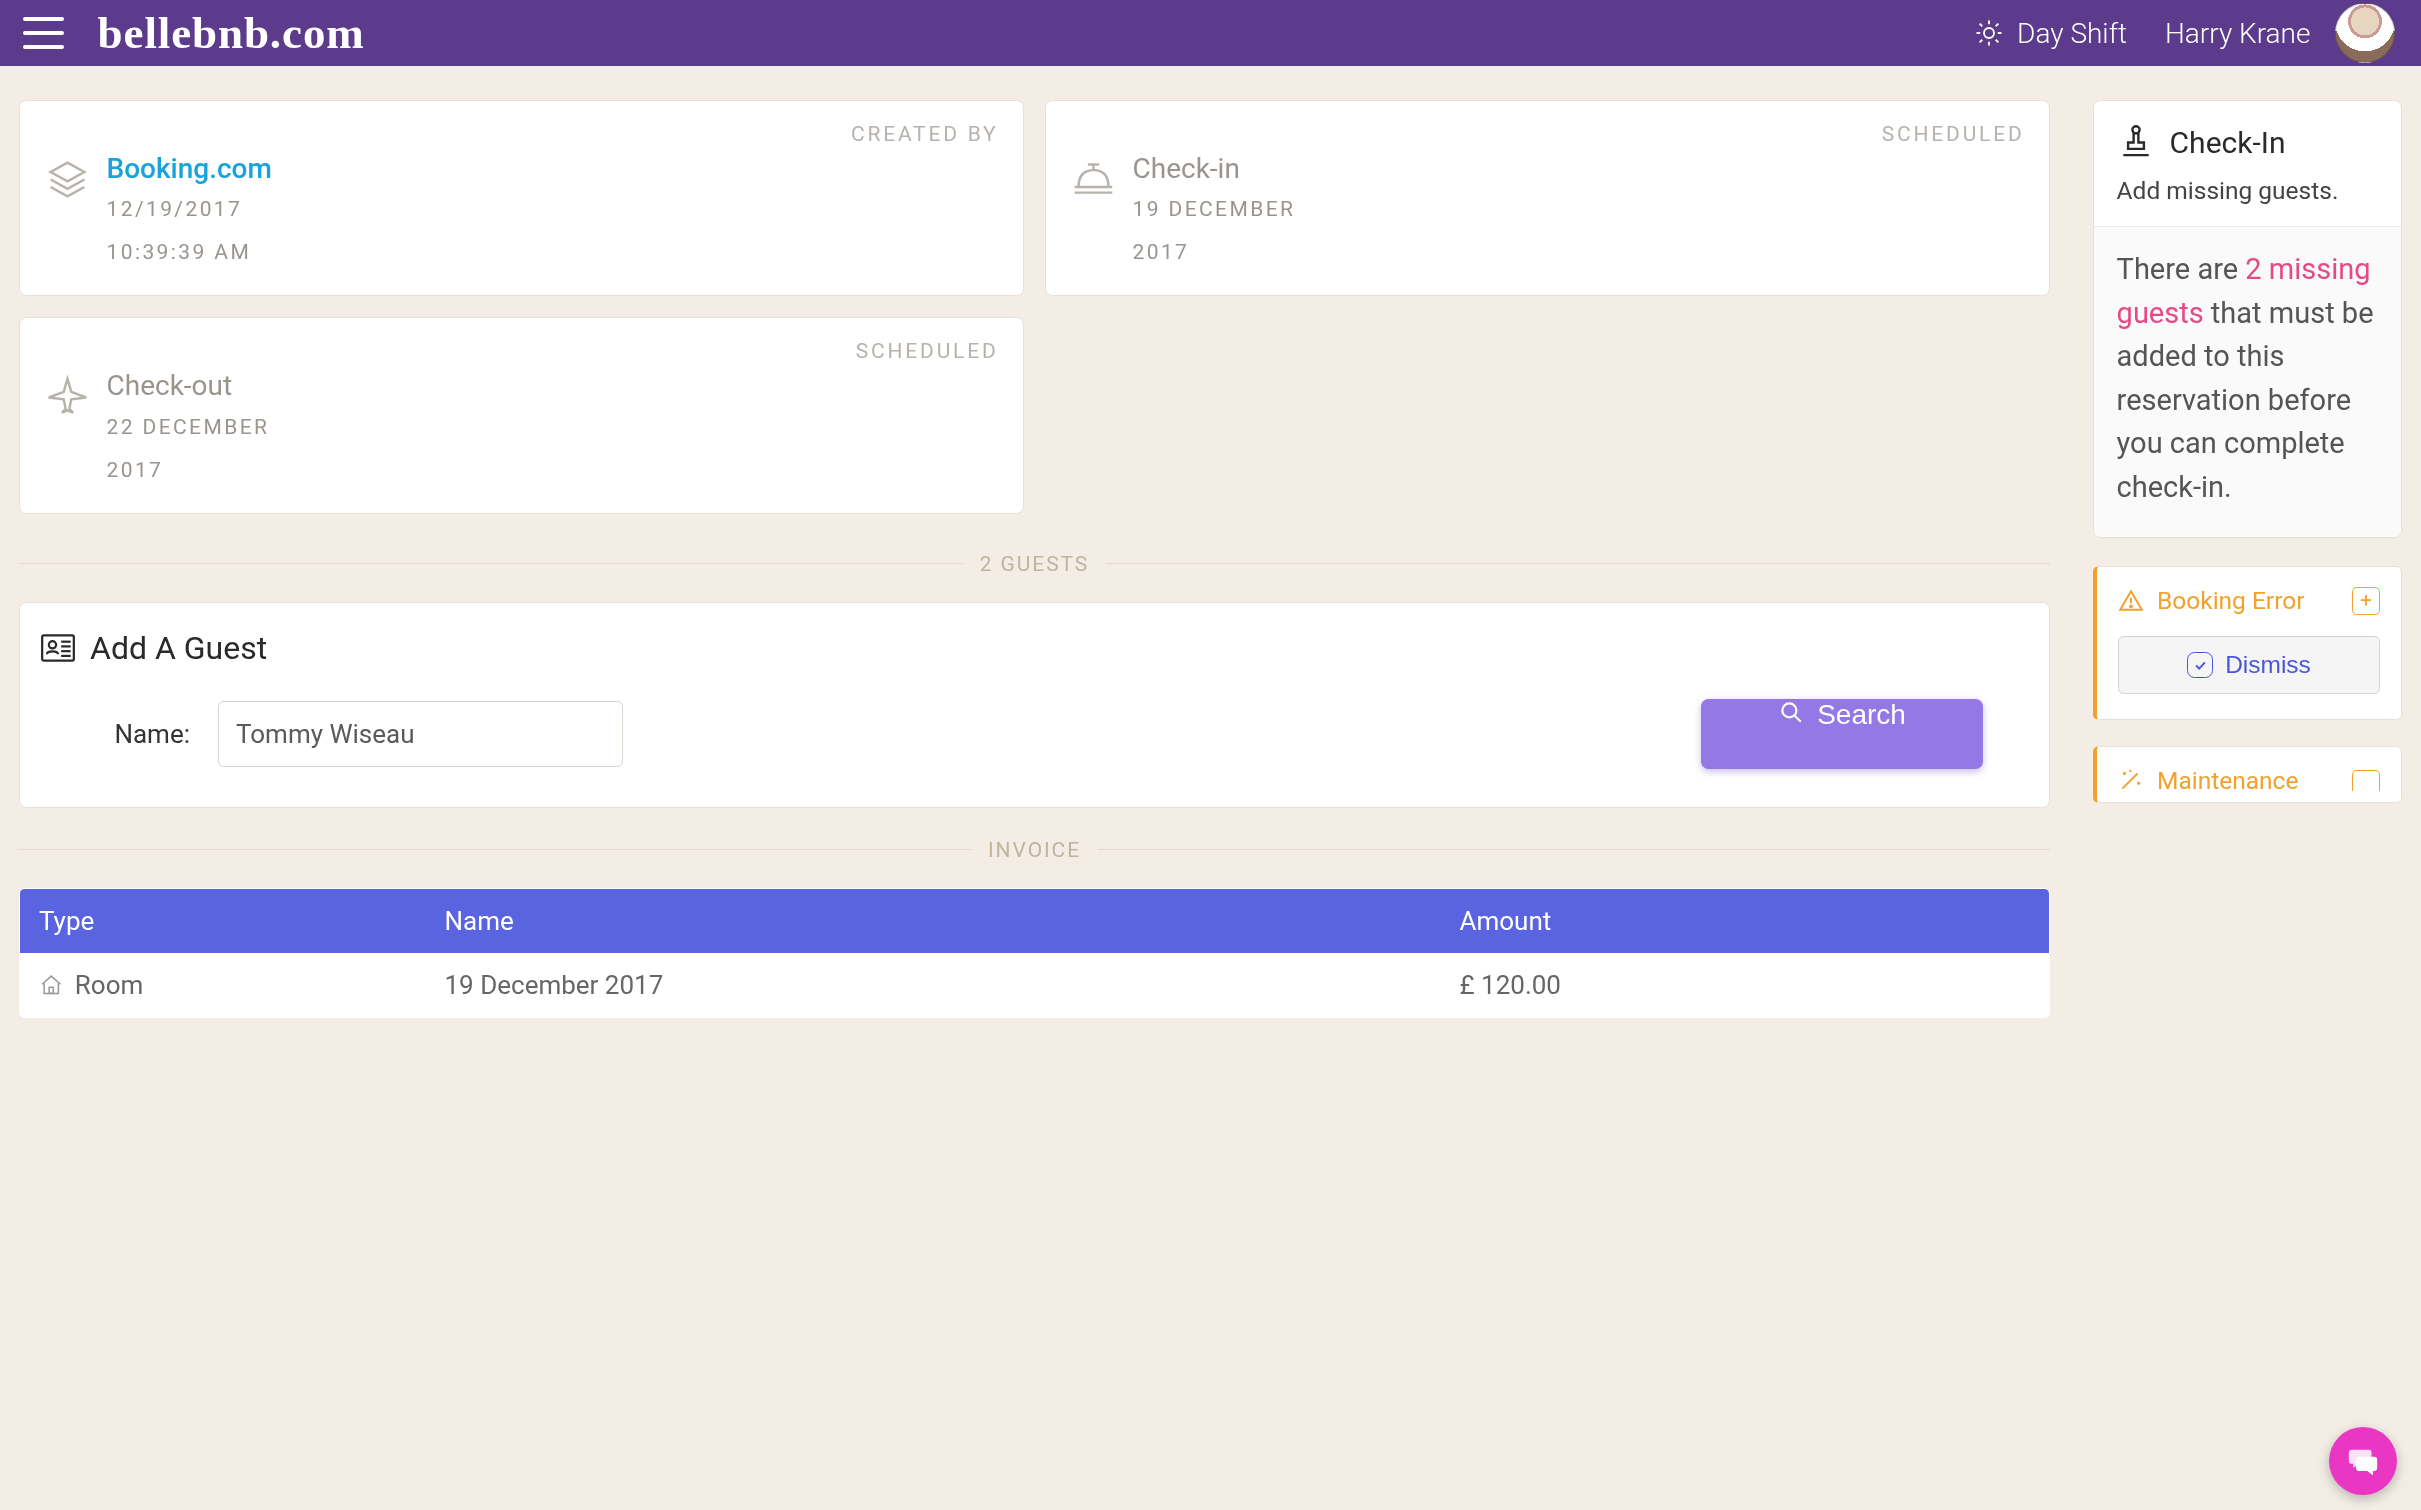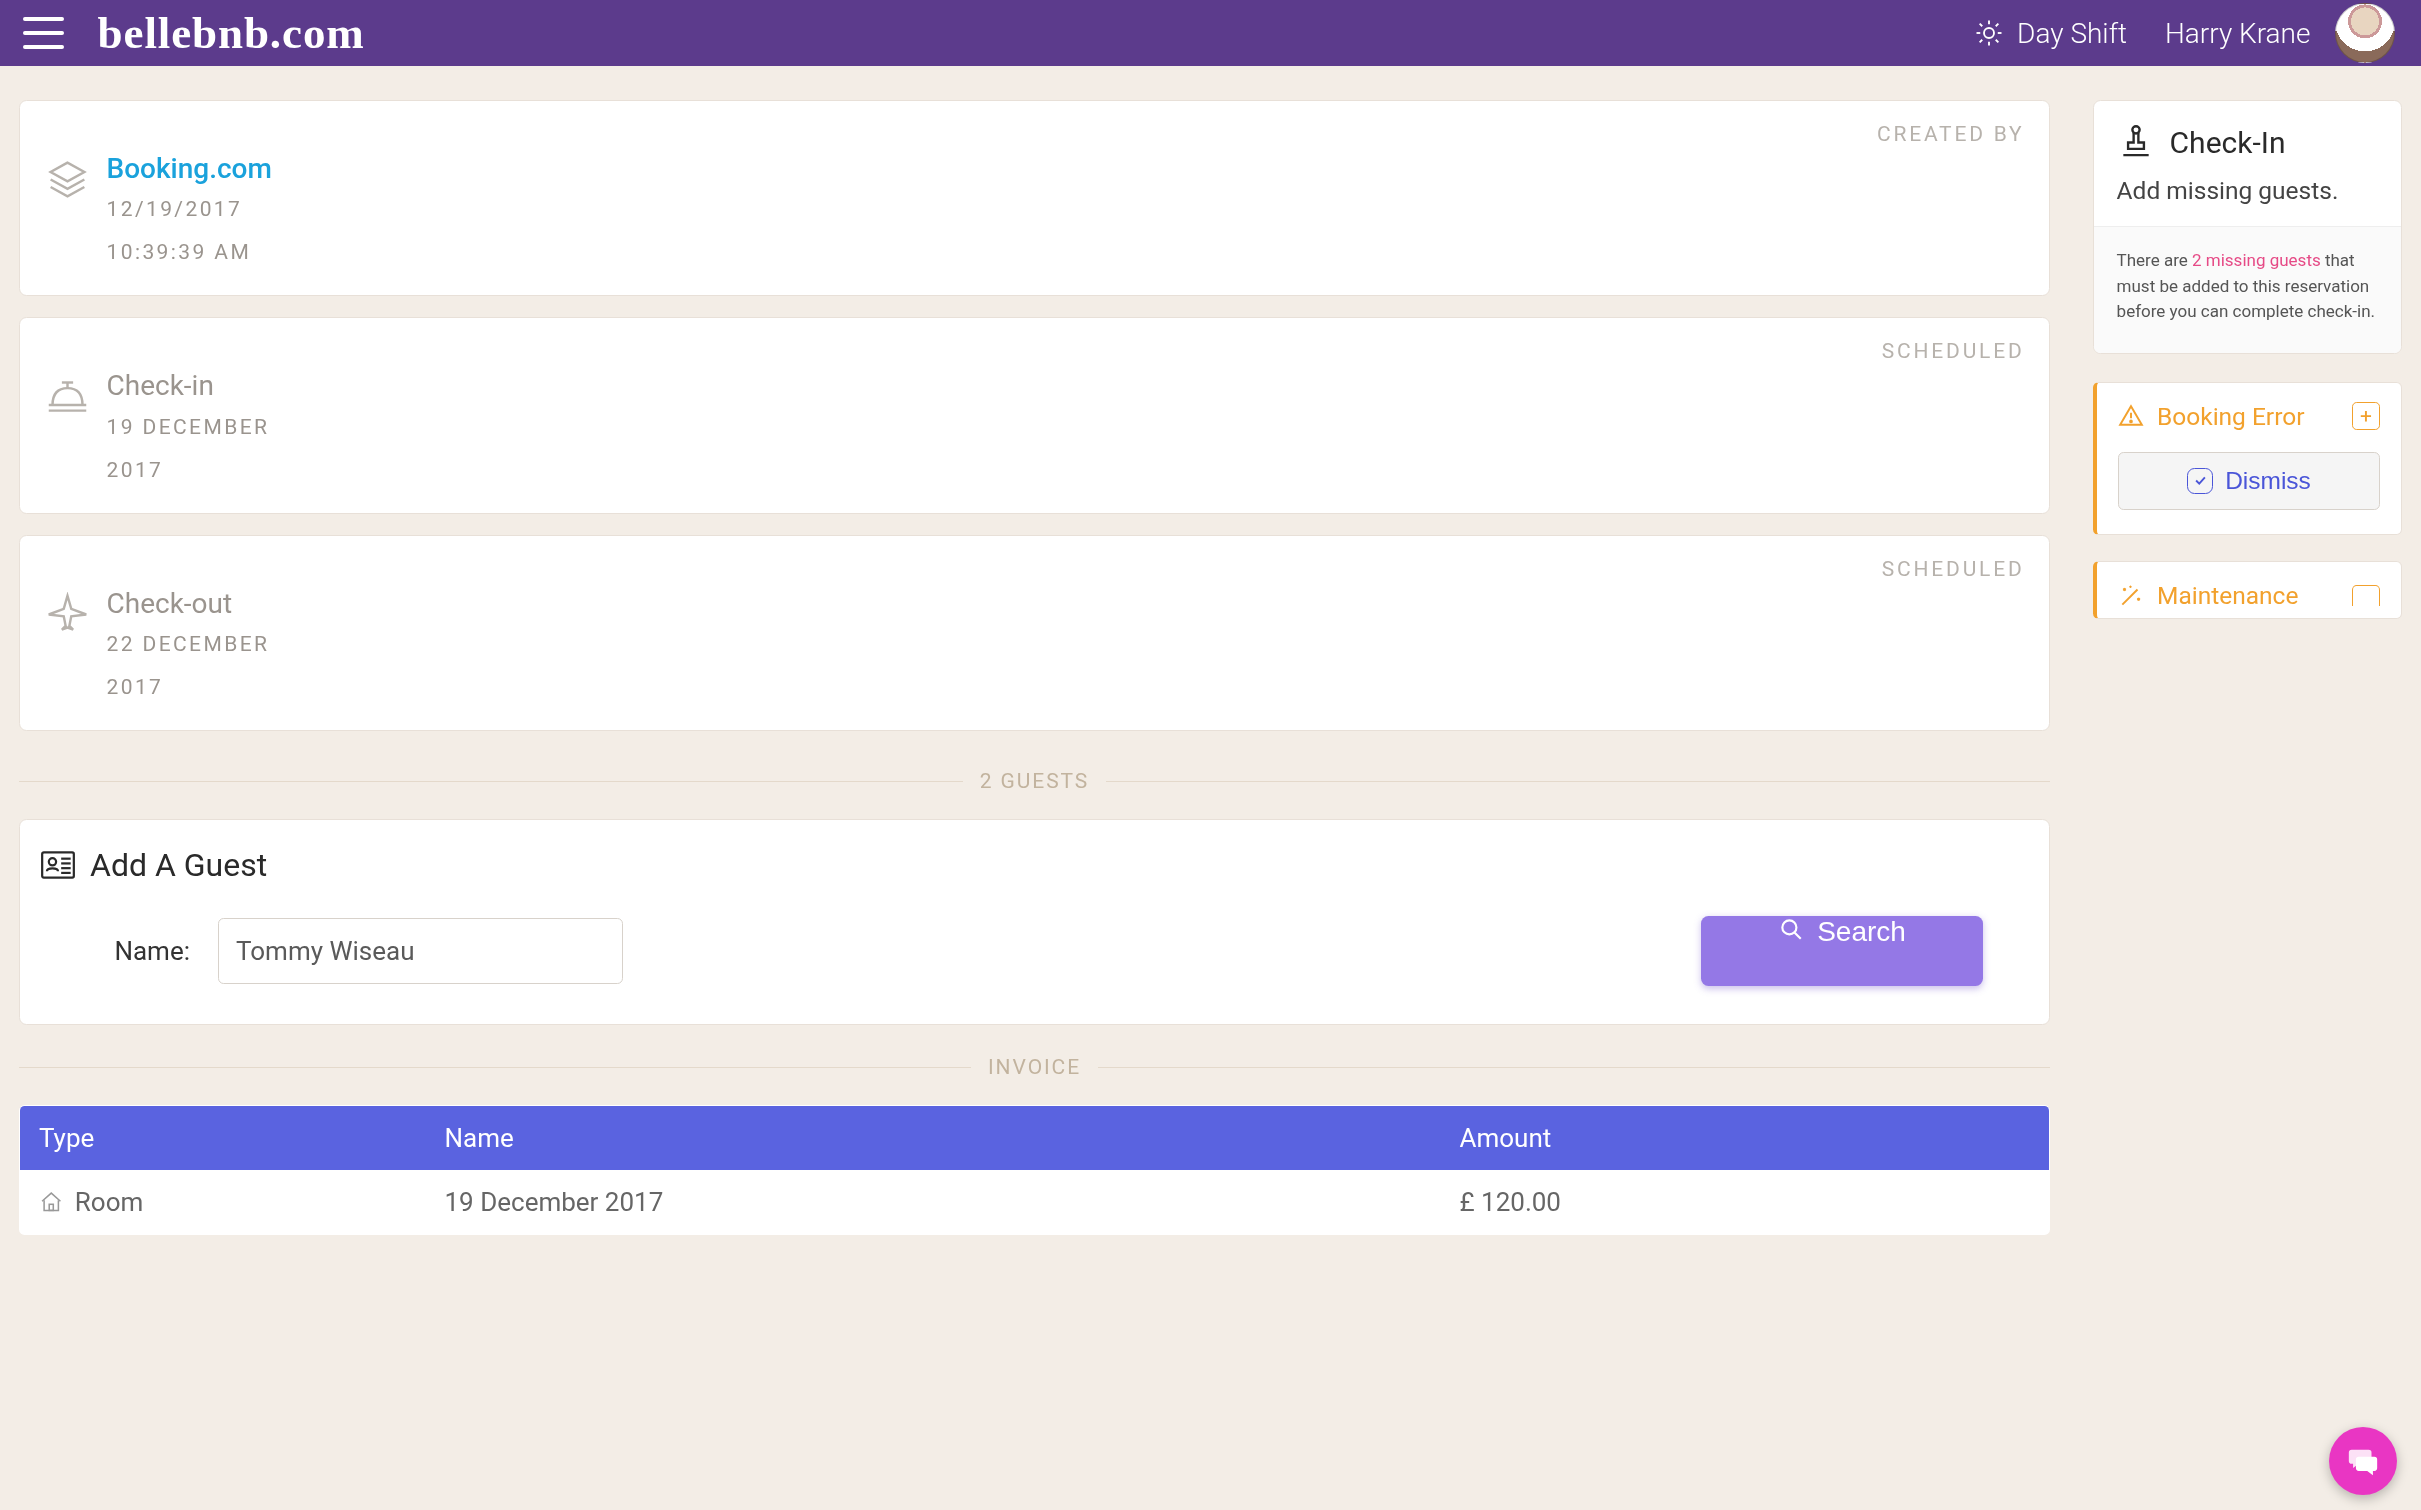--- a/index.html
+++ b/index.html
@@ -56,21 +56,21 @@
 
   .layout {
     display: grid;
     grid-template-columns: 1fr 309px;
     gap: 43px;
     padding: 34px 19px 0 19px;
   }
 
   .cards-row {
     display: grid;
-    grid-template-columns: repeat(1, 1fr);
+    grid-template-columns: repeat(2, 1fr);
     gap: 21px;
     margin-bottom: 38px;
   }
   .card {
     background: #fff;
     border: 0.9px solid #e8e0d8;
     border-radius: 7.5px;
     padding: 21px 24.5px 24.5px 24.5px;
     min-height: 168px;
   }
@@ -173,21 +173,21 @@
   }
   .side-header { display:flex; align-items:center; gap:15px; padding: 21px 22.6px 13px; }
   .side-header svg { width: 38px; height: 41px; color:#2a2a2a; }
   .side-title { font-size: 30px; font-weight:400; color:#2a2a2a; }
   .side-sub { padding: 0 22.6px 21px; color:#444; font-size:24.5px; }
   .side-msg {
     border-top: 0.9px solid #eee;
     background: #fafafa;
     padding: 21px 22.6px 28px;
     color: #555;
-    font-size: 17px;
+    font-size: 29px;
     line-height: 1.5;
   }
   .side-msg .pink { color: #e64a86; }
 
   .alert-card {
     background: #fff;
     border: 0.9px solid #e8e0d8;
     border-left: 4.7px solid #f2a12d;
     border-radius: 5.6px;
     padding: 19px 21px 24.5px;

